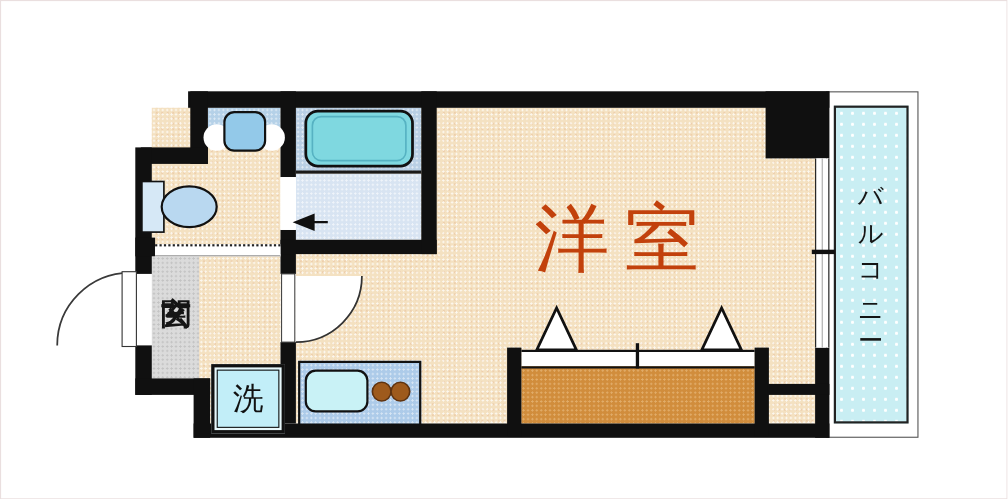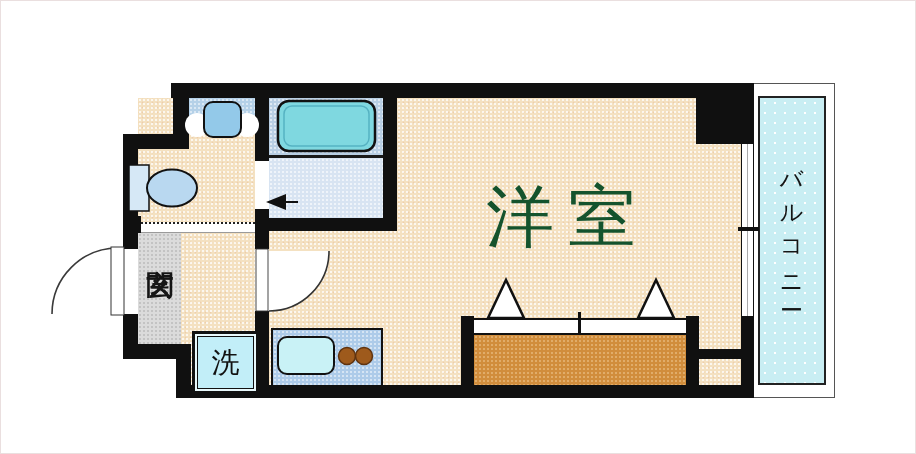--- a/index.html
+++ b/index.html
@@ -51,21 +51,21 @@
   .kitchen-tex{
     background-color:#adcbe9;
     background-image:radial-gradient(rgba(255,255,255,.5) .8px, transparent 1px);
     background-size:4px 4px;
   }
   .vtext{
     writing-mode:vertical-rl;text-orientation:upright;
     color:#151515;line-height:1;white-space:nowrap;
   }
   .room-label{
-    color:#14532d;font-size:68px;letter-spacing:14px;
+    color:#c2410c;font-size:68px;letter-spacing:14px;
     display:flex;align-items:center;justify-content:center;
     font-weight:500;
   }
   .washer-mid{width:100%;height:100%;background:#e8f8fb;border:3px solid #111;padding:2px;}
   .washer-inner{
     width:100%;height:100%;border:1.5px solid #111;background:#c2eef8;
     display:flex;align-items:center;justify-content:center;
     font-size:28px;color:#111;box-sizing:border-box;
   }
   svg{display:block;}

